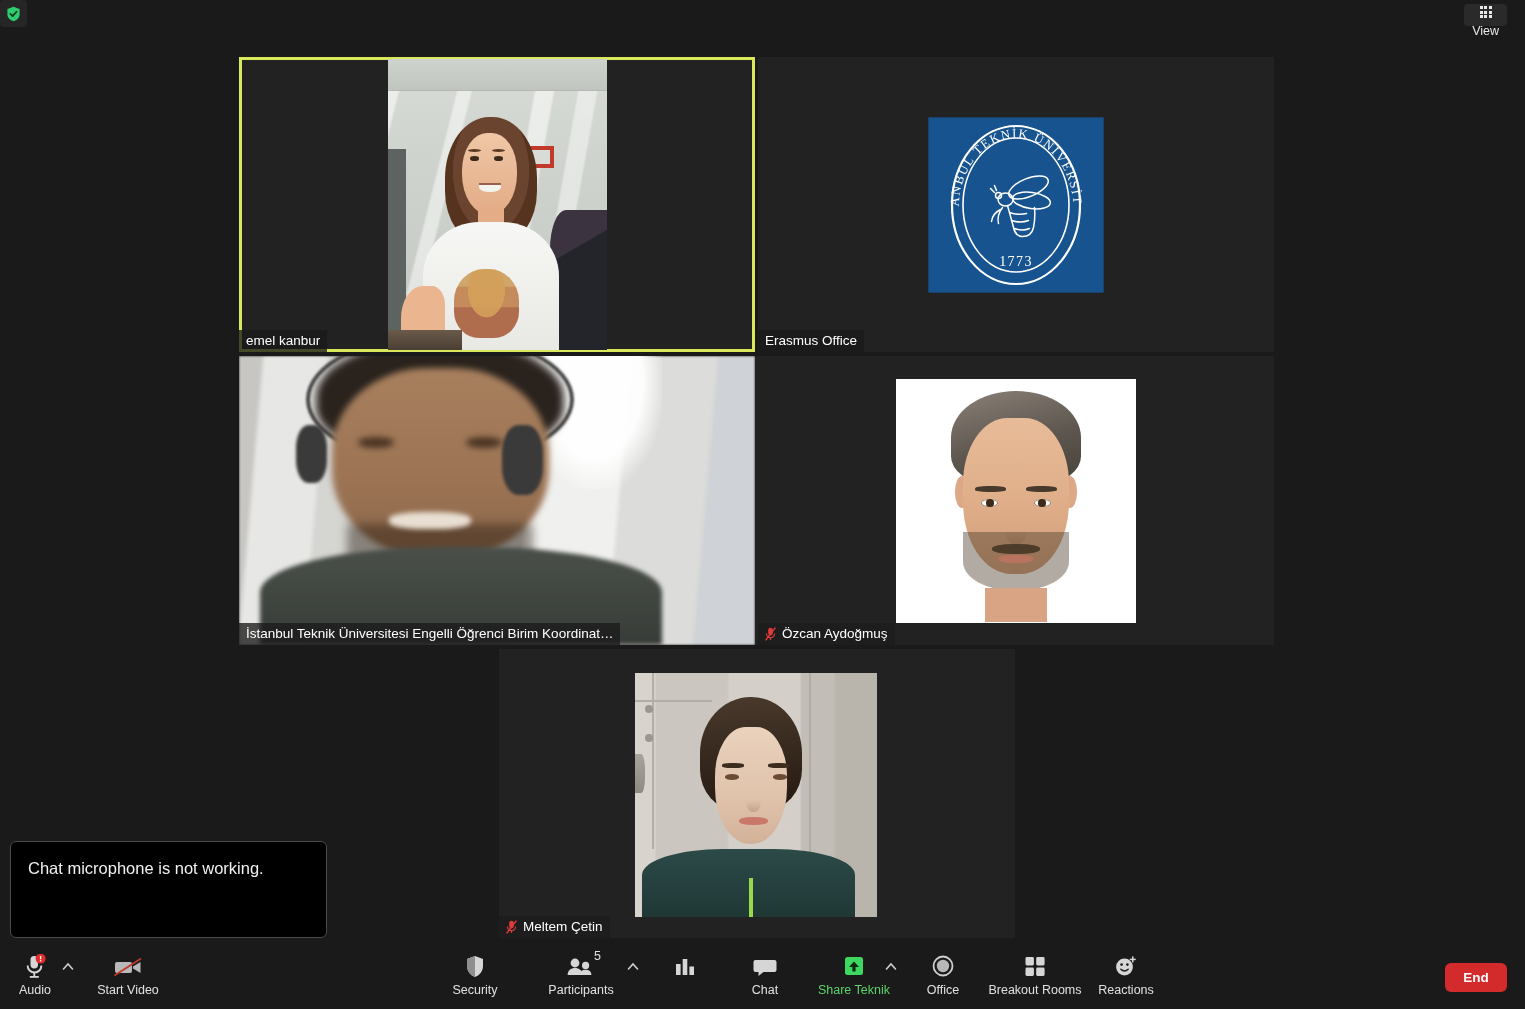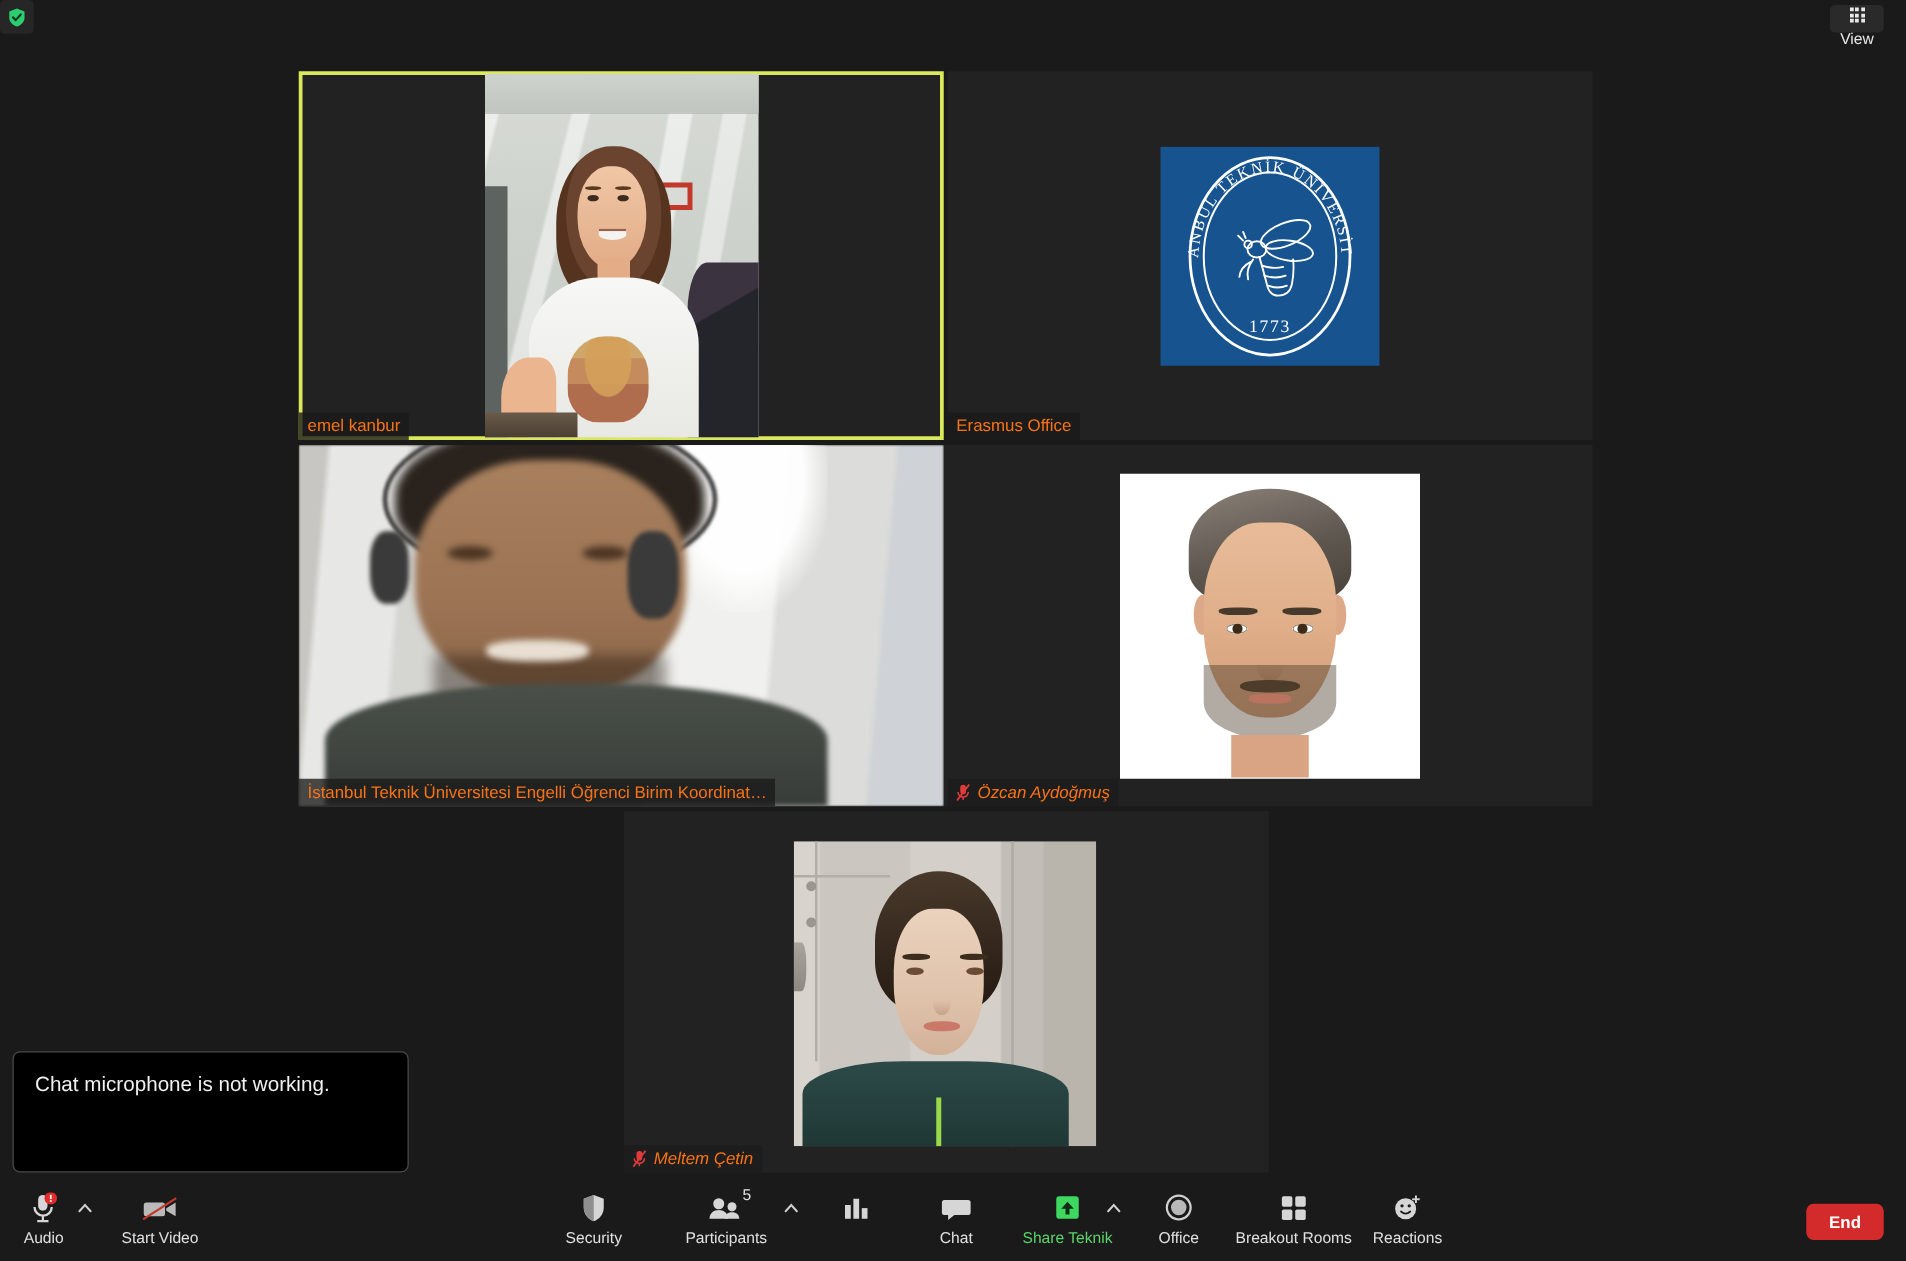--- a/index.html
+++ b/index.html
@@ -32,24 +32,24 @@
   .tile { position:absolute; background:#222222; overflow:hidden; }
   .tile.active { outline:3px solid #d9e95b; outline-offset:-3px; }
 
   .media { position:absolute; overflow:hidden; }
 
   .namebar {
     position:absolute; left:0; bottom:0;
     display:flex; align-items:center; gap:6px;
     padding:3px 7px 4px 7px;
     background:rgba(26,26,26,0.78);
-    color:#f97316; font-size:13.5px; line-height:15px;
+    color:#ffffff; font-size:13.5px; line-height:15px;
     white-space:nowrap; max-width:100%;
   }
-  .namebar.mutedlbl { background:rgba(26,26,26,0.55);font-style:italic; }
+  .namebar.mutedlbl { background:rgba(26,26,26,0.55); }
   .mute-ico { width:11px; height:14px; flex:0 0 auto; }
 
   
   .ph { position:absolute; inset:0; }
 
   
   .t1wall { position:absolute; inset:0;
     background:
       linear-gradient(104deg, rgba(255,255,255,0.55) 0 6%, rgba(255,255,255,0) 7% 26%, rgba(255,255,255,0.5) 27% 31%, rgba(255,255,255,0) 32% 100%),
       linear-gradient(100deg, rgba(255,255,255,0) 0 56%, rgba(255,255,255,0.55) 57% 63%, rgba(255,255,255,0) 64% 72%, rgba(255,255,255,0.45) 73% 79%, rgba(255,255,255,0) 80%),

